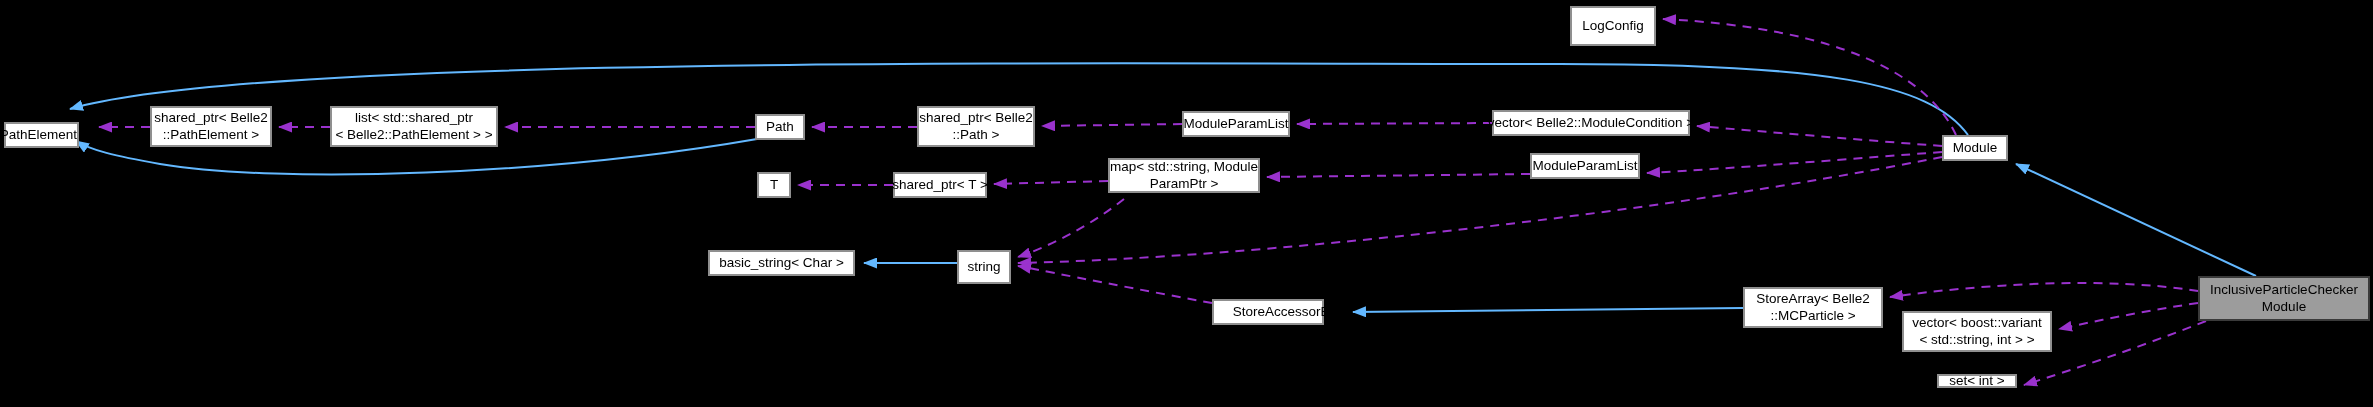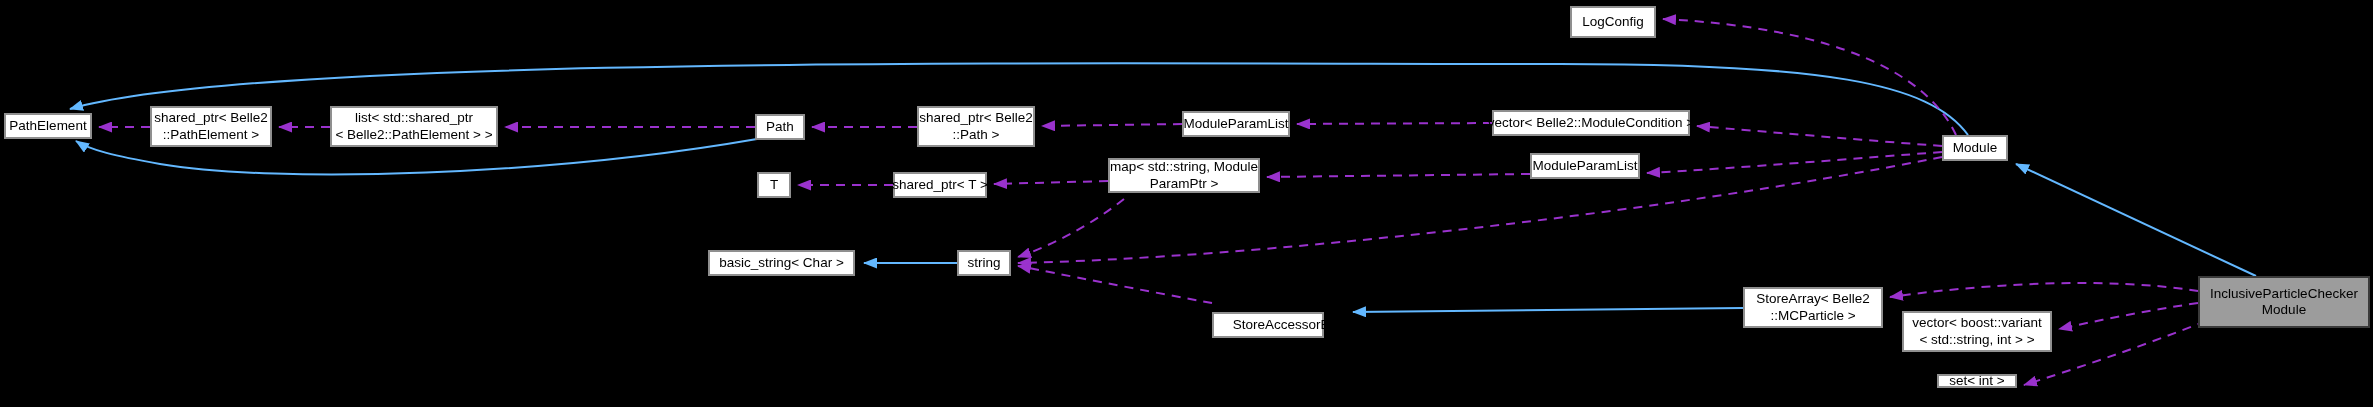--- a/index.html
+++ b/index.html
@@ -75,21 +75,21 @@
         <path d="M 1942 152 C 1860 158 1740 168 1647 173" class="edge usage" marker-end="url(#arrow-usage)"></path>
         <path d="M 1124 199 C 1090 226 1050 246 1018 257" class="edge usage" marker-end="url(#arrow-usage)"></path>
         <path d="M 1942 157 C 1650 215 1250 258 1018 263" class="edge usage" marker-end="url(#arrow-usage)"></path>
         <path d="M 1212 303 C 1140 290 1060 274 1018 266" class="edge usage" marker-end="url(#arrow-usage)"></path>
         <path d="M 2198 291 C 2110 277 1990 283 1890 297" class="edge usage" marker-end="url(#arrow-usage)"></path>
         <path d="M 2198 303 C 2150 310 2105 319 2059 329" class="edge usage" marker-end="url(#arrow-usage)"></path>
         <path d="M 2206 321 C 2140 347 2075 369 2024 385" class="edge usage" marker-end="url(#arrow-usage)"></path>
       </g>
   </svg>
   <div id="node-layer">
-      <div class="node" style="left: 4px; top: 113px; width: 88px; height: 26px;">
+      <div class="node" style="left: 4px; top: 122px; width: 75px; height: 26px; align-items: flex-end;">
         <span>PathElement</span>
       </div>
       <div class="node" style="left: 150px; top: 106px; width: 122px; height: 41px;">
         <span>shared_ptr&lt; Belle2</span>
         <span>::PathElement &gt;</span>
       </div>
       <div class="node" style="left: 330px; top: 106px; width: 168px; height: 41px;">
         <span>list&lt; std::shared_ptr</span>
         <span>&lt; Belle2::PathElement &gt; &gt;</span>
       </div>
@@ -102,54 +102,54 @@
       </div>
       <div class="node" style="left: 1182px; top: 111px; width: 108px; height: 26px;">
         <span>ModuleParamList</span>
       </div>
       <div class="node" style="left: 1492px; top: 110px; width: 198px; height: 26px;">
         <span>vector&lt; Belle2::ModuleCondition &gt;</span>
       </div>
       <div class="node" style="left: 1942px; top: 135px; width: 66px; height: 26px;">
         <span>Module</span>
       </div>
-      <div class="node" style="left: 1570px; top: 6px; width: 86px; height: 32px;">
+      <div class="node" style="left: 1570px; top: 6px; width: 86px; height: 40px;">
         <span>LogConfig</span>
       </div>
       <div class="node" style="left: 757px; top: 172px; width: 34px; height: 26px;">
         <span>T</span>
       </div>
       <div class="node" style="left: 893px; top: 172px; width: 94px; height: 26px;">
         <span>shared_ptr&lt; T &gt;</span>
       </div>
       <div class="node" style="left: 1108px; top: 158px; width: 152px; height: 35px;">
         <span>map&lt; std::string, Module</span>
         <span>ParamPtr &gt;</span>
       </div>
       <div class="node" style="left: 1530px; top: 153px; width: 110px; height: 26px;">
         <span>ModuleParamList</span>
       </div>
       <div class="node" style="left: 708px; top: 250px; width: 147px; height: 26px;">
         <span>basic_string&lt; Char &gt;</span>
       </div>
-      <div class="node" style="left: 957px; top: 250px; width: 54px; height: 26px; text-align: right;">
+      <div class="node" style="left: 957px; top: 250px; width: 54px; height: 34px; text-align: right;">
         <span>string</span>
       </div>
-      <div class="node" style="left: 1212px; top: 312px; width: 112px; height: 26px; padding-left: 48px;">
+      <div class="node" style="left: 1212px; top: 299px; width: 112px; height: 26px; padding-left: 48px;">
         <span>StoreAccessorBase</span>
       </div>
       <div class="node" style="left: 1743px; top: 287px; width: 140px; height: 41px;">
         <span>StoreArray&lt; Belle2</span>
         <span>::MCParticle &gt;</span>
       </div>
       <div class="node" style="left: 1902px; top: 311px; width: 150px; height: 41px; align-items: center;">
         <span>vector&lt; boost::variant</span>
         <span>&lt; std::string, int &gt; &gt;</span>
       </div>
       <div class="node" style="left: 1937px; top: 374px; width: 80px; height: 14px;">
         <span>set&lt; int &gt;</span>
       </div>
-      <div class="node highlighted" style="left: 2198px; top: 276px; width: 172px; height: 52px;">
+      <div class="node highlighted" style="left: 2198px; top: 276px; width: 172px; height: 45px;">
         <span>InclusiveParticleChecker</span>
         <span>Module</span>
       </div>
     </div>
 </div>
 
 </body></html>

